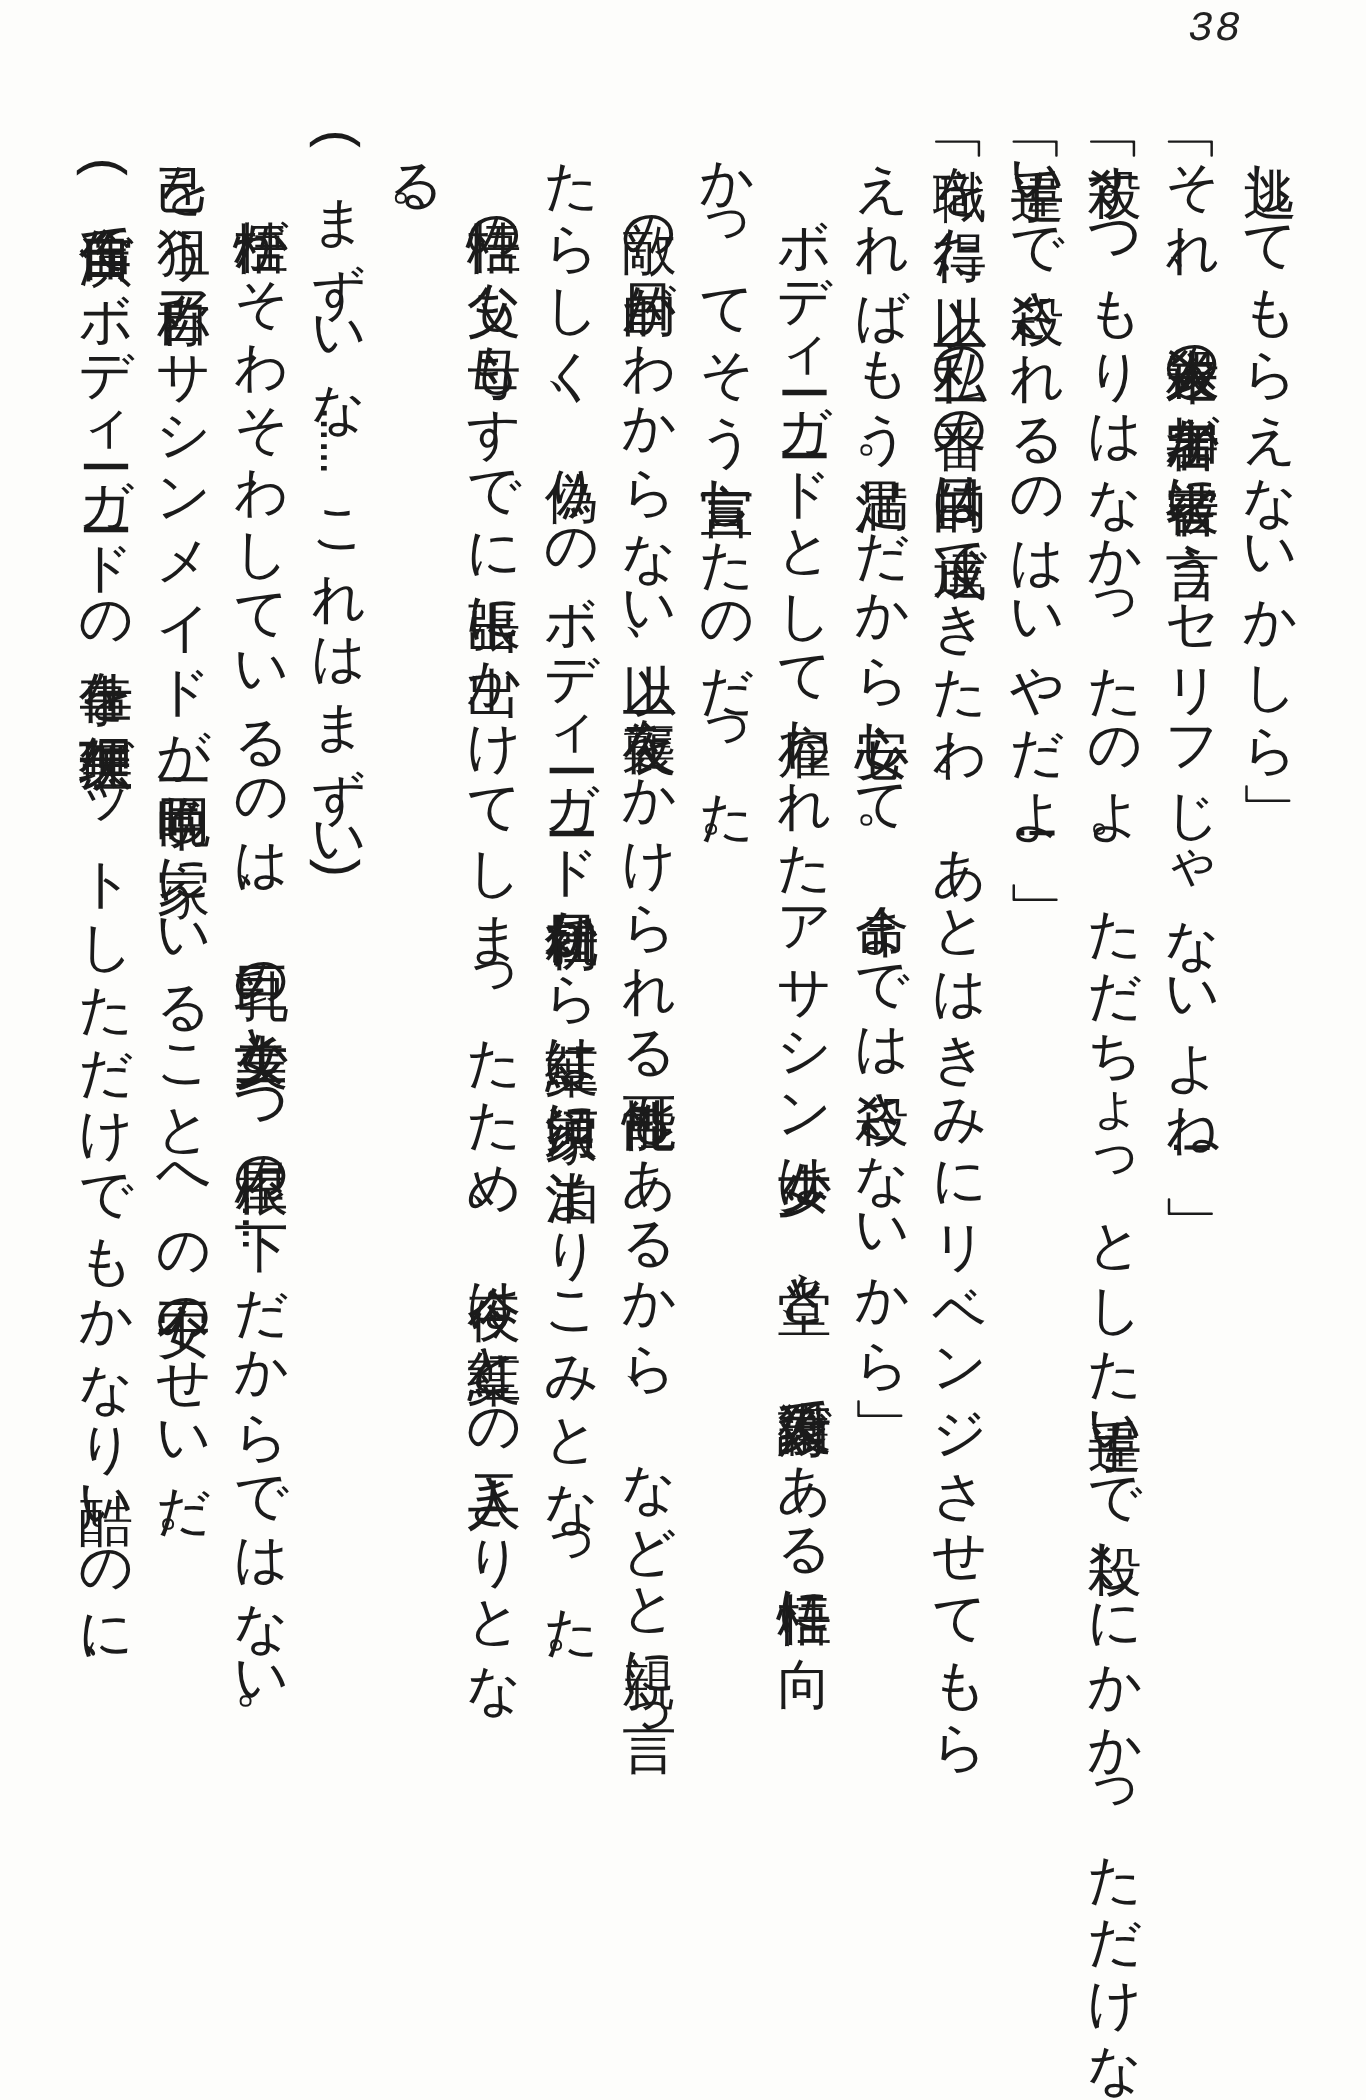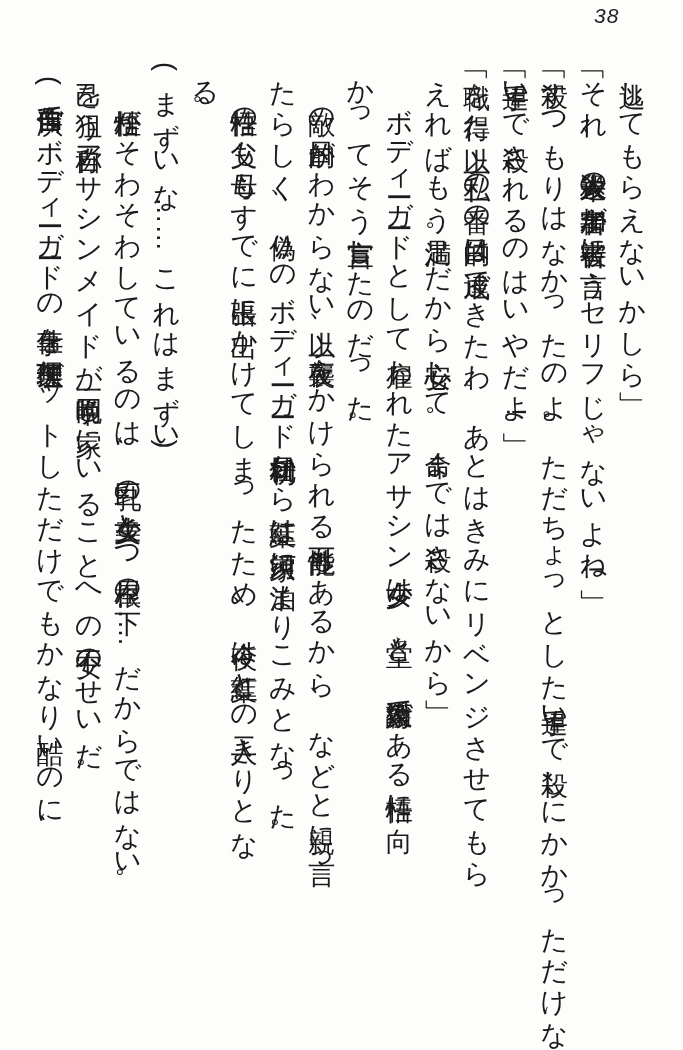--- a/index.html
+++ b/index.html
@@ -7,21 +7,21 @@
     padding: 0;
     background: #e8e8e6;
   }
   .page {
     position: relative;
     width: 683px;
     height: 1050px;
     margin: 0 auto;
     background: #fdfdfb;
     color: #1b1b1b;
-    font-family: Liberation Sans, sans-serif;
+    font-family: Liberation Mono, monospace;
     overflow: hidden;
   }
   .page-number {
     position: absolute;
     top: 4px;
     left: 594px;
     font-size: 21px;
     font-style: italic;
     letter-spacing: 1px;
     color: #222;

